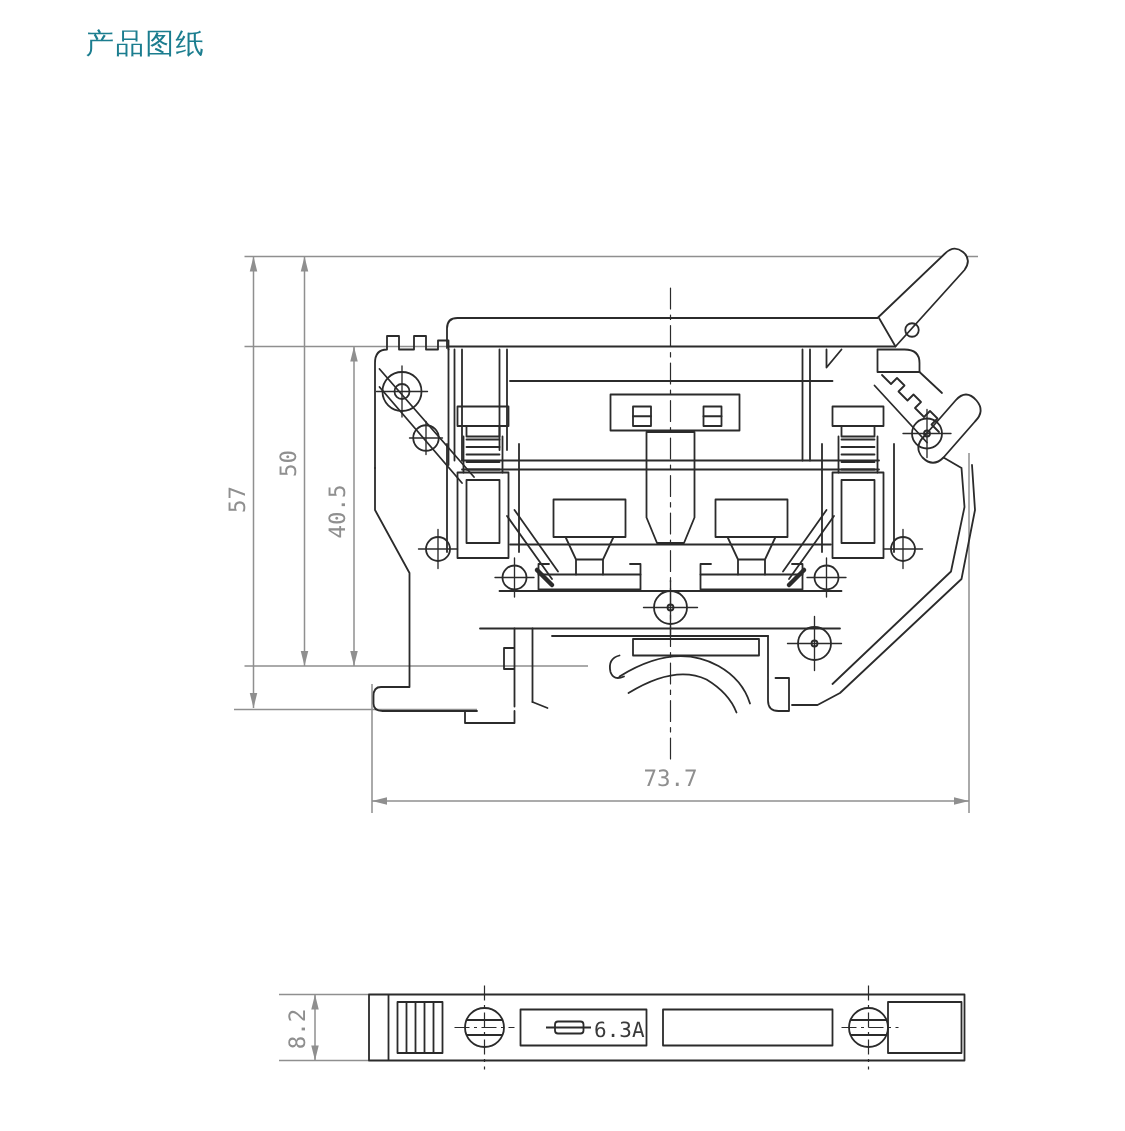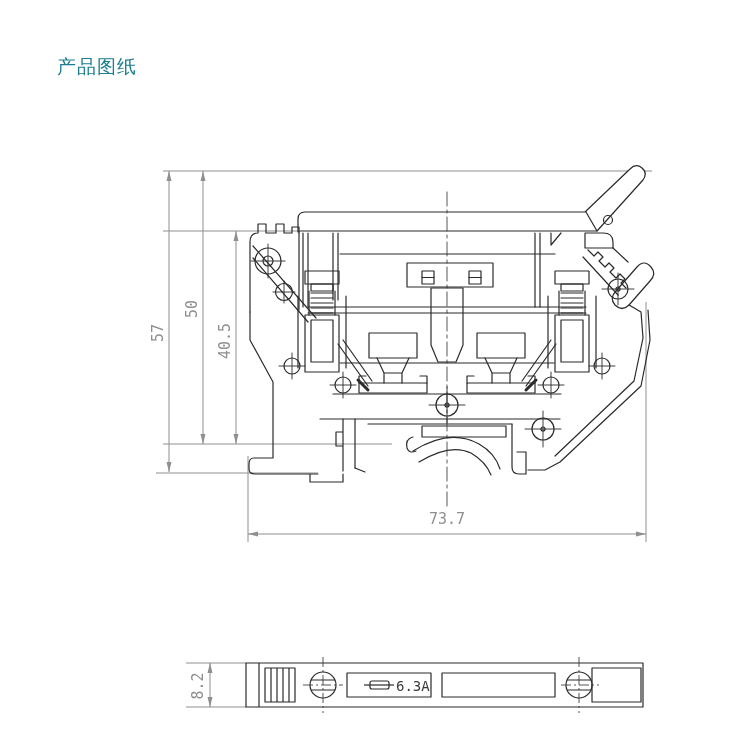--- a/index.html
+++ b/index.html
@@ -1,19 +1,19 @@
 <!DOCTYPE html>
 <html><head>
 <meta charset="utf-8">
 <style>
   html,body{margin:0;padding:0;background:#ffffff;}
   .page{position:relative;width:750px;height:754px;background:#ffffff;overflow:hidden;
         font-family:"DejaVu Sans","Liberation Sans",sans-serif;}
   .page-title{position:absolute;left:57px;top:16px;font-size:19px;letter-spacing:1px;
-        color:#1b7d8f;font-weight:500;margin-top:38px;}
+        color:#1b7d8f;font-weight:500;}
   svg{position:absolute;left:0;top:0;}
   svg text{font-family:"DejaVu Sans Mono","Liberation Mono",monospace;}
   .dimtext{fill:#8f8f8f;font-size:15px;}
   .fusetext{fill:#3a3a3a;font-size:14px;}
 </style>
 </head>
 <body>
 
 <div class="page">
   <div class="page-title">产品图纸</div>

